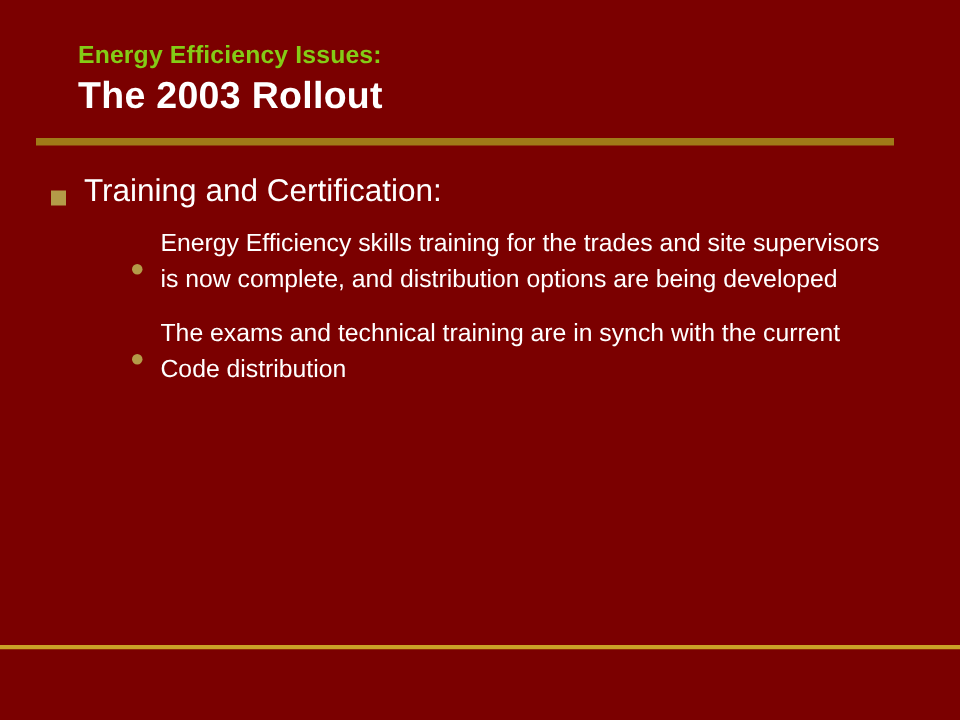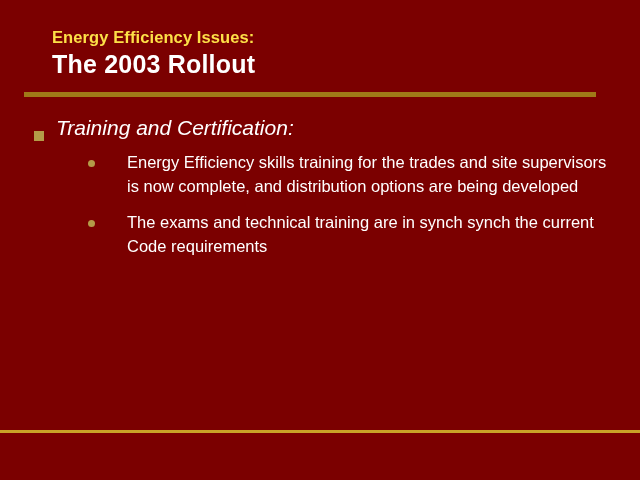--- a/index.html
+++ b/index.html
@@ -20,21 +20,21 @@
     background: #7B0000;
     box-sizing: border-box;
   }
   .title-block {
     position: absolute;
     left: 52px;
     top: 27px;
     width: 560px;
   }
   .title-line1 {
-    color: #fde047;
+    color: #84cc16;
     font-size: 16.5px;
     font-weight: bold;
     line-height: 1.25;
     letter-spacing: 0.1px;
   }
   .title-line2 {
     color: #FFFFFF;
     font-size: 25px;
     font-weight: bold;
     line-height: 1.25;
@@ -50,46 +50,44 @@
     background: #A07A18;
   }
   .body-block {
     position: absolute;
     left: 34px;
     top: 108px;
     width: 580px;
   }
   .level1 {
     display: flex;
-    align-items: flex-end;
+    align-items: center;
     margin-top: 6px;
-    font-style: italic;
   }
   .level1 .bullet-sq {
     flex: 0 0 auto;
     width: 10px;
     height: 10px;
     background: #B49B48;
     margin-top: 9px;
     margin-right: 12px;
   }
   .level1 .text {
     color: #FFFFFF;
     font-size: 21px;
     line-height: 1.3;
   }
   .level2-list {
     margin-top: 10px;
     margin-left: 54px;
   }
   .level2 {
     display: flex;
-    align-items: flex-start;
+    align-items: center;
     margin-bottom: 13px;
-    gap: 20px;
   }
   .level2 .bullet-dot {
     flex: 0 0 auto;
     width: 7px;
     height: 7px;
     border-radius: 50%;
     background: #B49B48;
     margin-top: 9px;
     margin-right: 12px;
   }
@@ -135,21 +133,21 @@
       <span class="text">Training and Certification:</span>
     </div>
 
     <div class="level2-list">
       <div class="level2">
         <span class="bullet-dot"></span>
         <span class="text">Energy Efficiency skills training for the trades and site supervisors is now complete, and distribution options are being developed</span>
       </div>
       <div class="level2">
         <span class="bullet-dot"></span>
-        <span class="text">The exams and technical training are in synch synch the current Code requirements</span>
+        <span class="text">The exams and technical training are in synch with the current Code distribution</span>
       </div>
     </div>
 
   </div>
 
   <div class="footer-rule"></div>
 
   <div class="footer">
 
     

